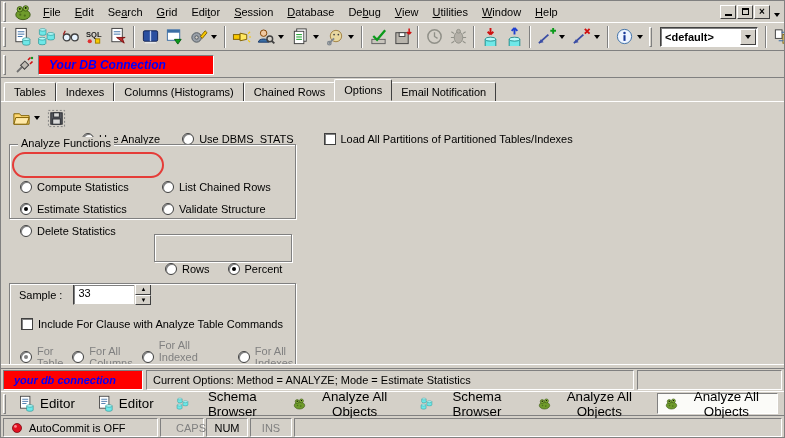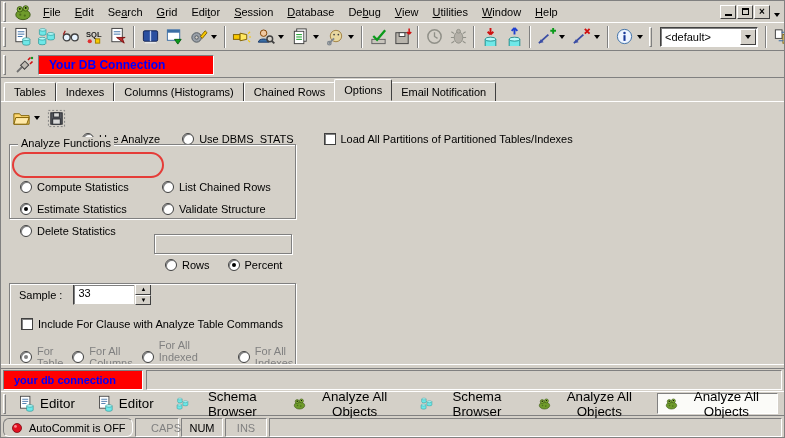--- a/index.html
+++ b/index.html
@@ -60,30 +60,30 @@
 
   
   .tbtn { width:24px; height:24px; display:flex; align-items:center; justify-content:center;
           background:transparent; border:1px solid transparent; padding:0; flex:none; }
   .tbtn svg { width:19px; height:19px; }
   .dd { width:0; height:0; border-left:3px solid transparent; border-right:3px solid transparent;
         border-top:4px solid #000; margin:0 4px 0 1px; flex:none; }
   .combo { display:flex; align-items:center; width:98px; height:20px; background:#fff;
            border:1px solid; border-color:#404040 #fff #fff #404040;
            box-shadow: inset 1px 1px 0 #808080; margin:0 4px; flex:none; }
-  .combo .val { flex:1; padding:8px 4px; }
+  .combo .val { flex:1; padding:8px 4px;font-weight:bold; }
   .combobtn { width:16px; height:16px; margin-right:1px; background:#d4d0c8;
               display:flex; align-items:center; justify-content:center; }
   .combobtn .dd { margin:0; }
 
   
   .connicon { width:26px; height:20px; display:flex; align-items:center; justify-content:center; margin-left:2px; }
   .banner { background:#ff0000; color:#0000ff; font-weight:bold; font-size:12px;
             height:20px; display:flex; align-items:center; padding:0 10px;
-            border:1px solid; border-color:#808080 #ffffff #ffffff #808080; }
+            border:1px solid; border-color:#808080 #ffffff #ffffff #808080;font-style:italic; }
   .banner.big { width:176px; }
 
   
   .tab { height:19px; padding:3px 9px 0; margin-right:0; position:relative;
          border-top:1px solid #ffffff; border-left:1px solid #ffffff;
          border-right:1px solid #404040;
          border-top-left-radius:2px; border-top-right-radius:2px; background:#d4d0c8; }
   .tab.selected { height:22px; margin:0 -1px; z-index:2; padding-top:4px;
                   border-bottom:1px solid #d4d0c8; }
 
@@ -116,21 +116,21 @@
              font-size:6px; line-height:1; padding:0; }
 
   
   .spanel { border:1px solid; border-color:#808080 #ffffff #ffffff #808080;
             display:flex; align-items:center; padding:0 6px; }
   .wbtn { display:flex; align-items:center; gap:5px; padding:2px 7px; height:21px;
           background:transparent; border:1px solid transparent; margin-right:6px; }
   .wbtn svg { width:17px; height:17px; }
   .wbtn.active { background:#fbfbf8; border:1px solid; border-color:#808080 #ffffff #ffffff #808080; }
 
-  .sb-autocommit { width:130px; gap:5px;border-radius:6px; }
+  .sb-autocommit { width:155px; gap:5px; }
   .sb-caps { width:44px; justify-content:center; color:#808080;padding-left:24px; }
   .sb-num  { width:42px; justify-content:center; }
   .sb-ins  { width:42px; justify-content:center; color:#808080; }
   .sb-rest { flex:1; }
 </style>
 </head>
 <body>
 
 <svg width="0" height="0" style="position:absolute">
   <defs>
@@ -550,21 +550,21 @@
     <div style="position:absolute; left:18px; top:140px;" class="ctl">
       <span>Sample :</span>
       <span class="spin" style="margin-left:6px">
         <span class="spinfield">33</span>
         <span class="spinbtns">
           <button class="spinbtn raised">▲</button>
           <button class="spinbtn raised">▼</button>
         </span>
       </span>
     </div>
-    <div class="group" style="left:153px; top:132px; width:138px; height:20px; display:flex; align-items:center; gap:18px; padding-left:10px;">
+    <div class="group" style="left:153px; top:132px; width:138px; height:28px; display:flex; align-items:center; gap:18px; padding-left:10px;">
       <span class="ctl">
         <span class="radio"></span>
         <span>Rows</span>
       </span>
       <span class="ctl">
         <span class="radio checked"></span>
         <span>Percent</span>
       </span>
     </div>
 
@@ -592,20 +592,23 @@
         </span>
       </div>
     </div>
   </div>
 
   <div class="splitter"></div>
 
   <div class="statusrow">
     <span class="banner" style="width:140px; font-size:11px;">
       <span>your db connection</span>
+    </span>
+    <span class="spanel" style="width:488px;">
+      <span>Current Options: Method = ANALYZE; Mode = Estimate Statistics</span>
     </span>
     <span class="spanel" style="flex:1;"></span>
   </div>
 
   <div class="windowbar">
     <div class="grip"></div>
     <button class="wbtn">
       <svg>
           <use href="#sym-doc-db"></use>
         </svg>

